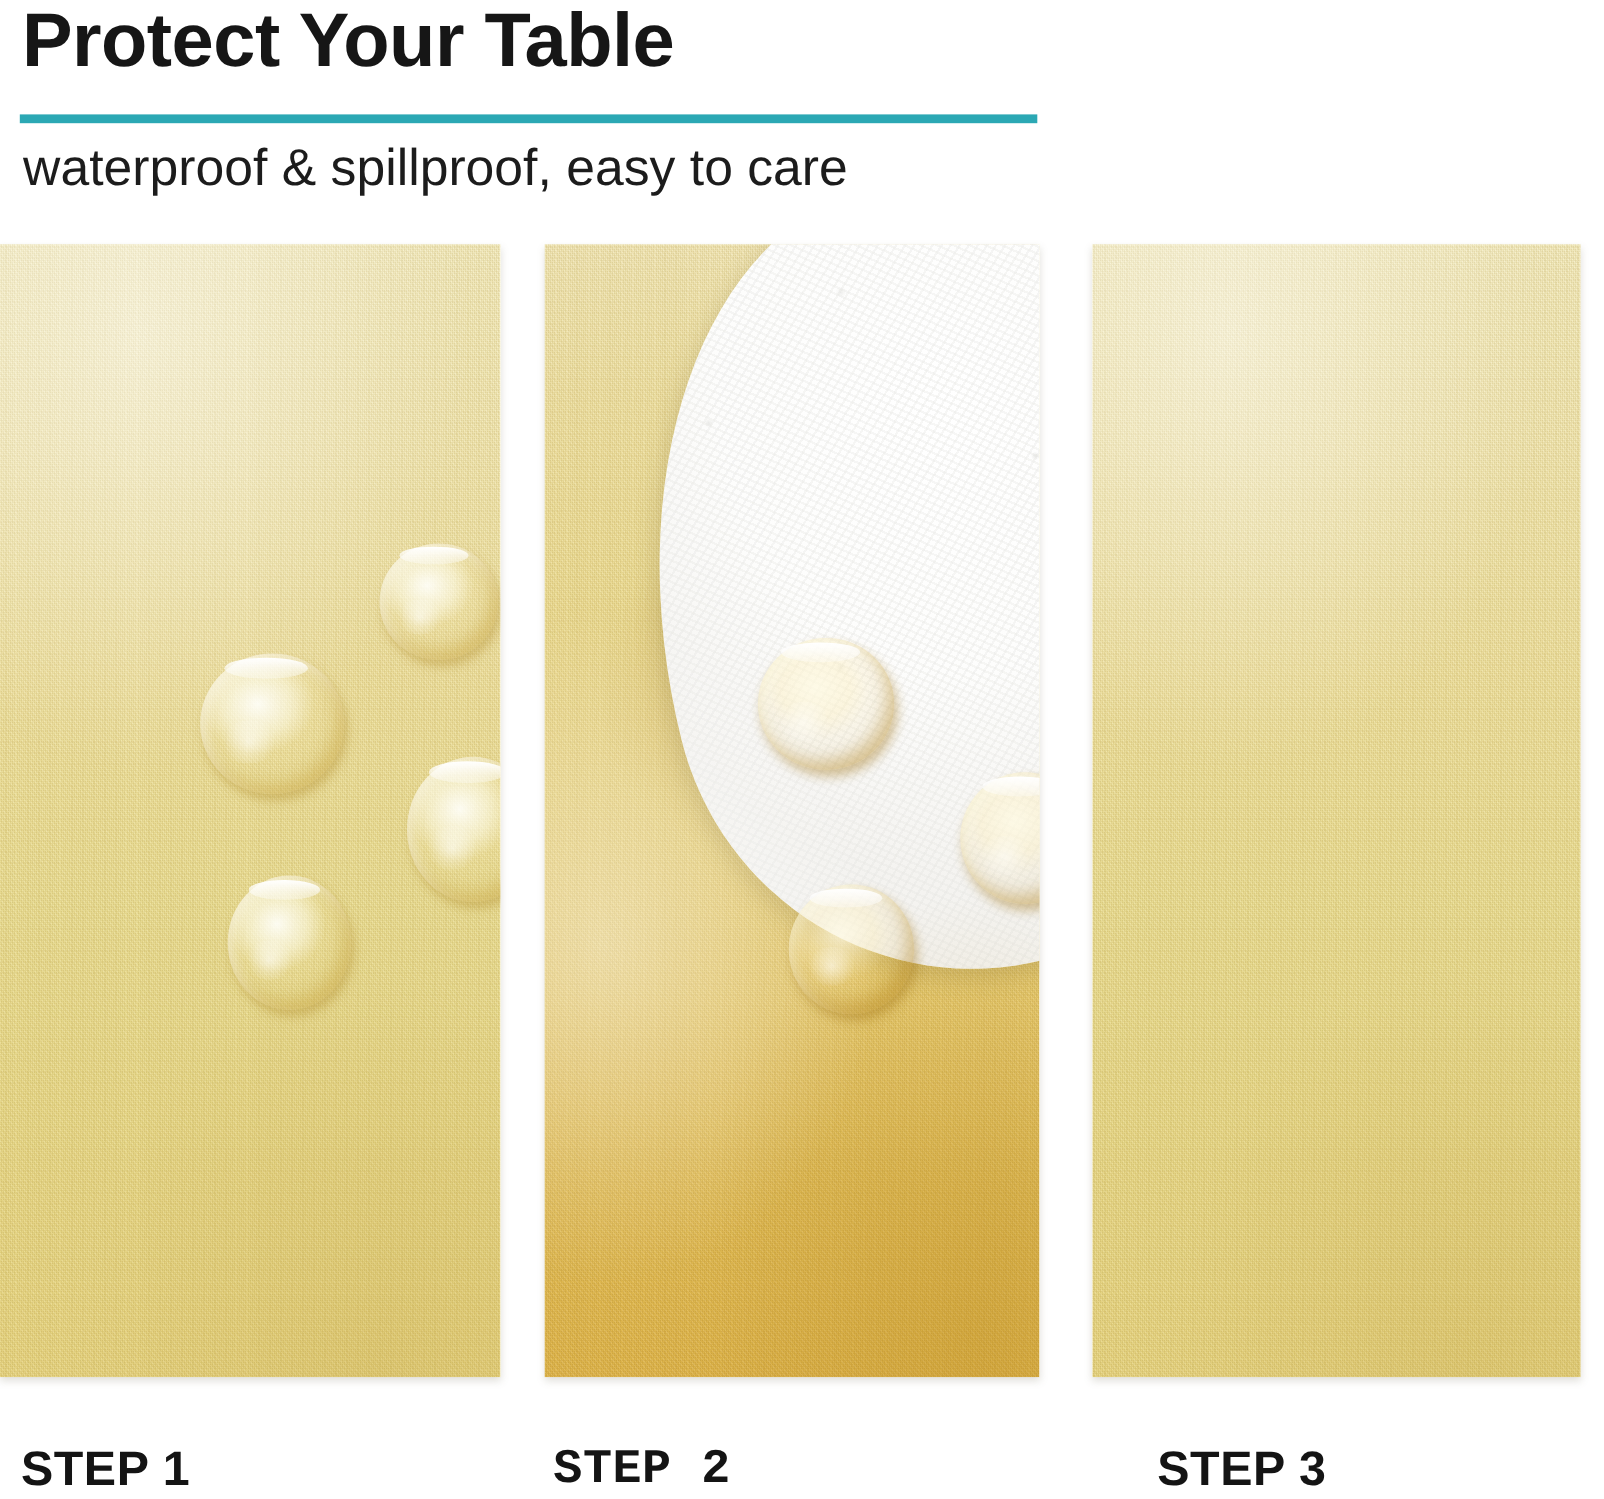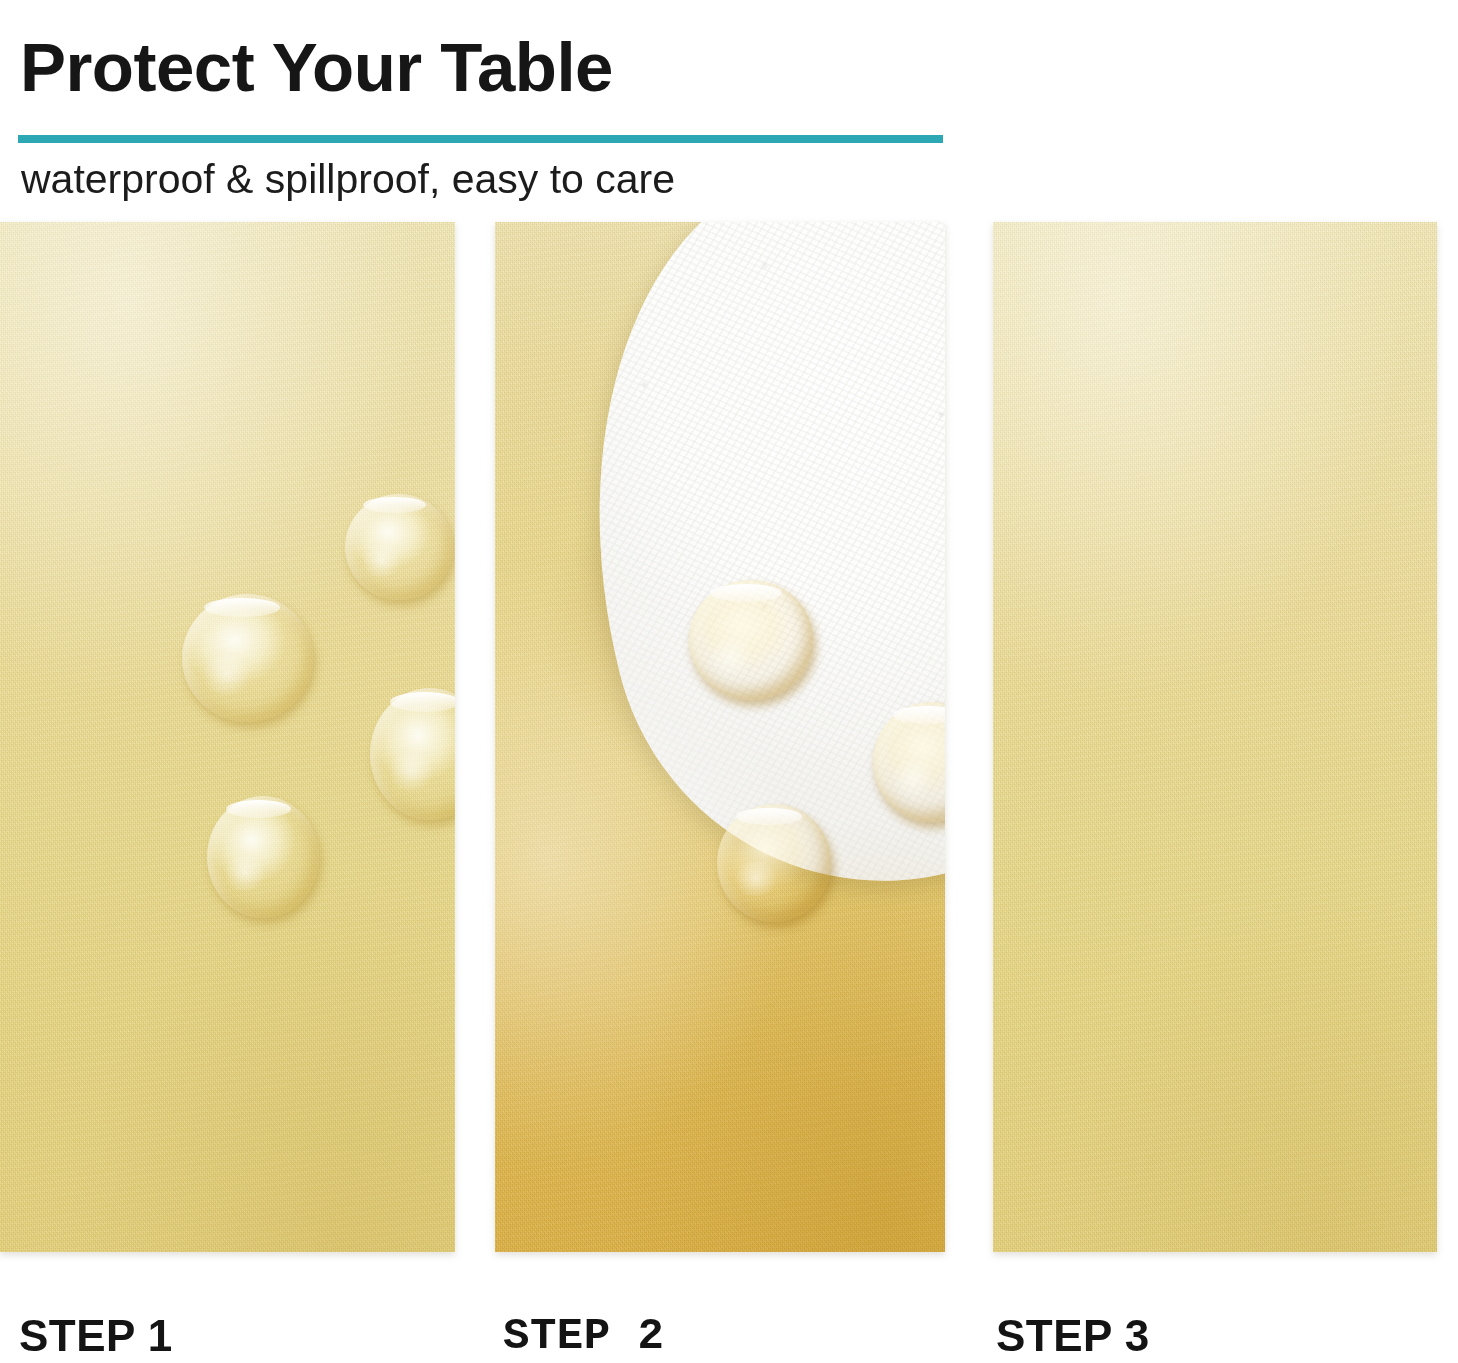--- a/index.html
+++ b/index.html
@@ -16,21 +16,20 @@
     -webkit-font-smoothing: antialiased;
   }
 
   
   #header-block {
     position: absolute;
     left: 0;
     top: 0;
     width: 1458px;
     height: 200px;
-    margin-top: 31px;
   }
   #page-title {
     position: absolute;
     left: 20px;
     top: 2px;
     font-size: 69px;
     font-weight: bold;
     letter-spacing: -0.5px;
     color: #161616;
     line-height: 1.0;
@@ -41,21 +40,21 @@
     left: 18px;
     top: 104px;
     width: 925px;
     height: 8px;
     background: #2BA8B4;
   }
   #page-subtitle {
     position: absolute;
     left: 21px;
     top: 128px;
-    font-size: 41px;
+    font-size: 47px;
     font-weight: normal;
     color: #1c1c1c;
     line-height: 1.0;
     white-space: nowrap;
   }
 
   
   #panels {
     position: absolute;
     left: 0;
@@ -256,21 +255,21 @@
     top: 62px;
     font-size: 44px;
     font-weight: bold;
     color: #141414;
     letter-spacing: 0.5px;
     line-height: 1.0;
     white-space: nowrap;
   }
   #step-label-1 { left: 19px; }
   #step-label-2 { left: 503px; font-family: Liberation Mono, monospace; }
-  #step-label-3 { left: 996px; }
+  #step-label-3 { left: 1052px; }
 </style>
 </head>
 <body>
 
 <div id="header-block">
   <div id="page-title">Protect Your Table</div>
   <div id="title-rule"></div>
   <div id="page-subtitle">waterproof &amp; spillproof, easy to care</div>
 </div>
 

